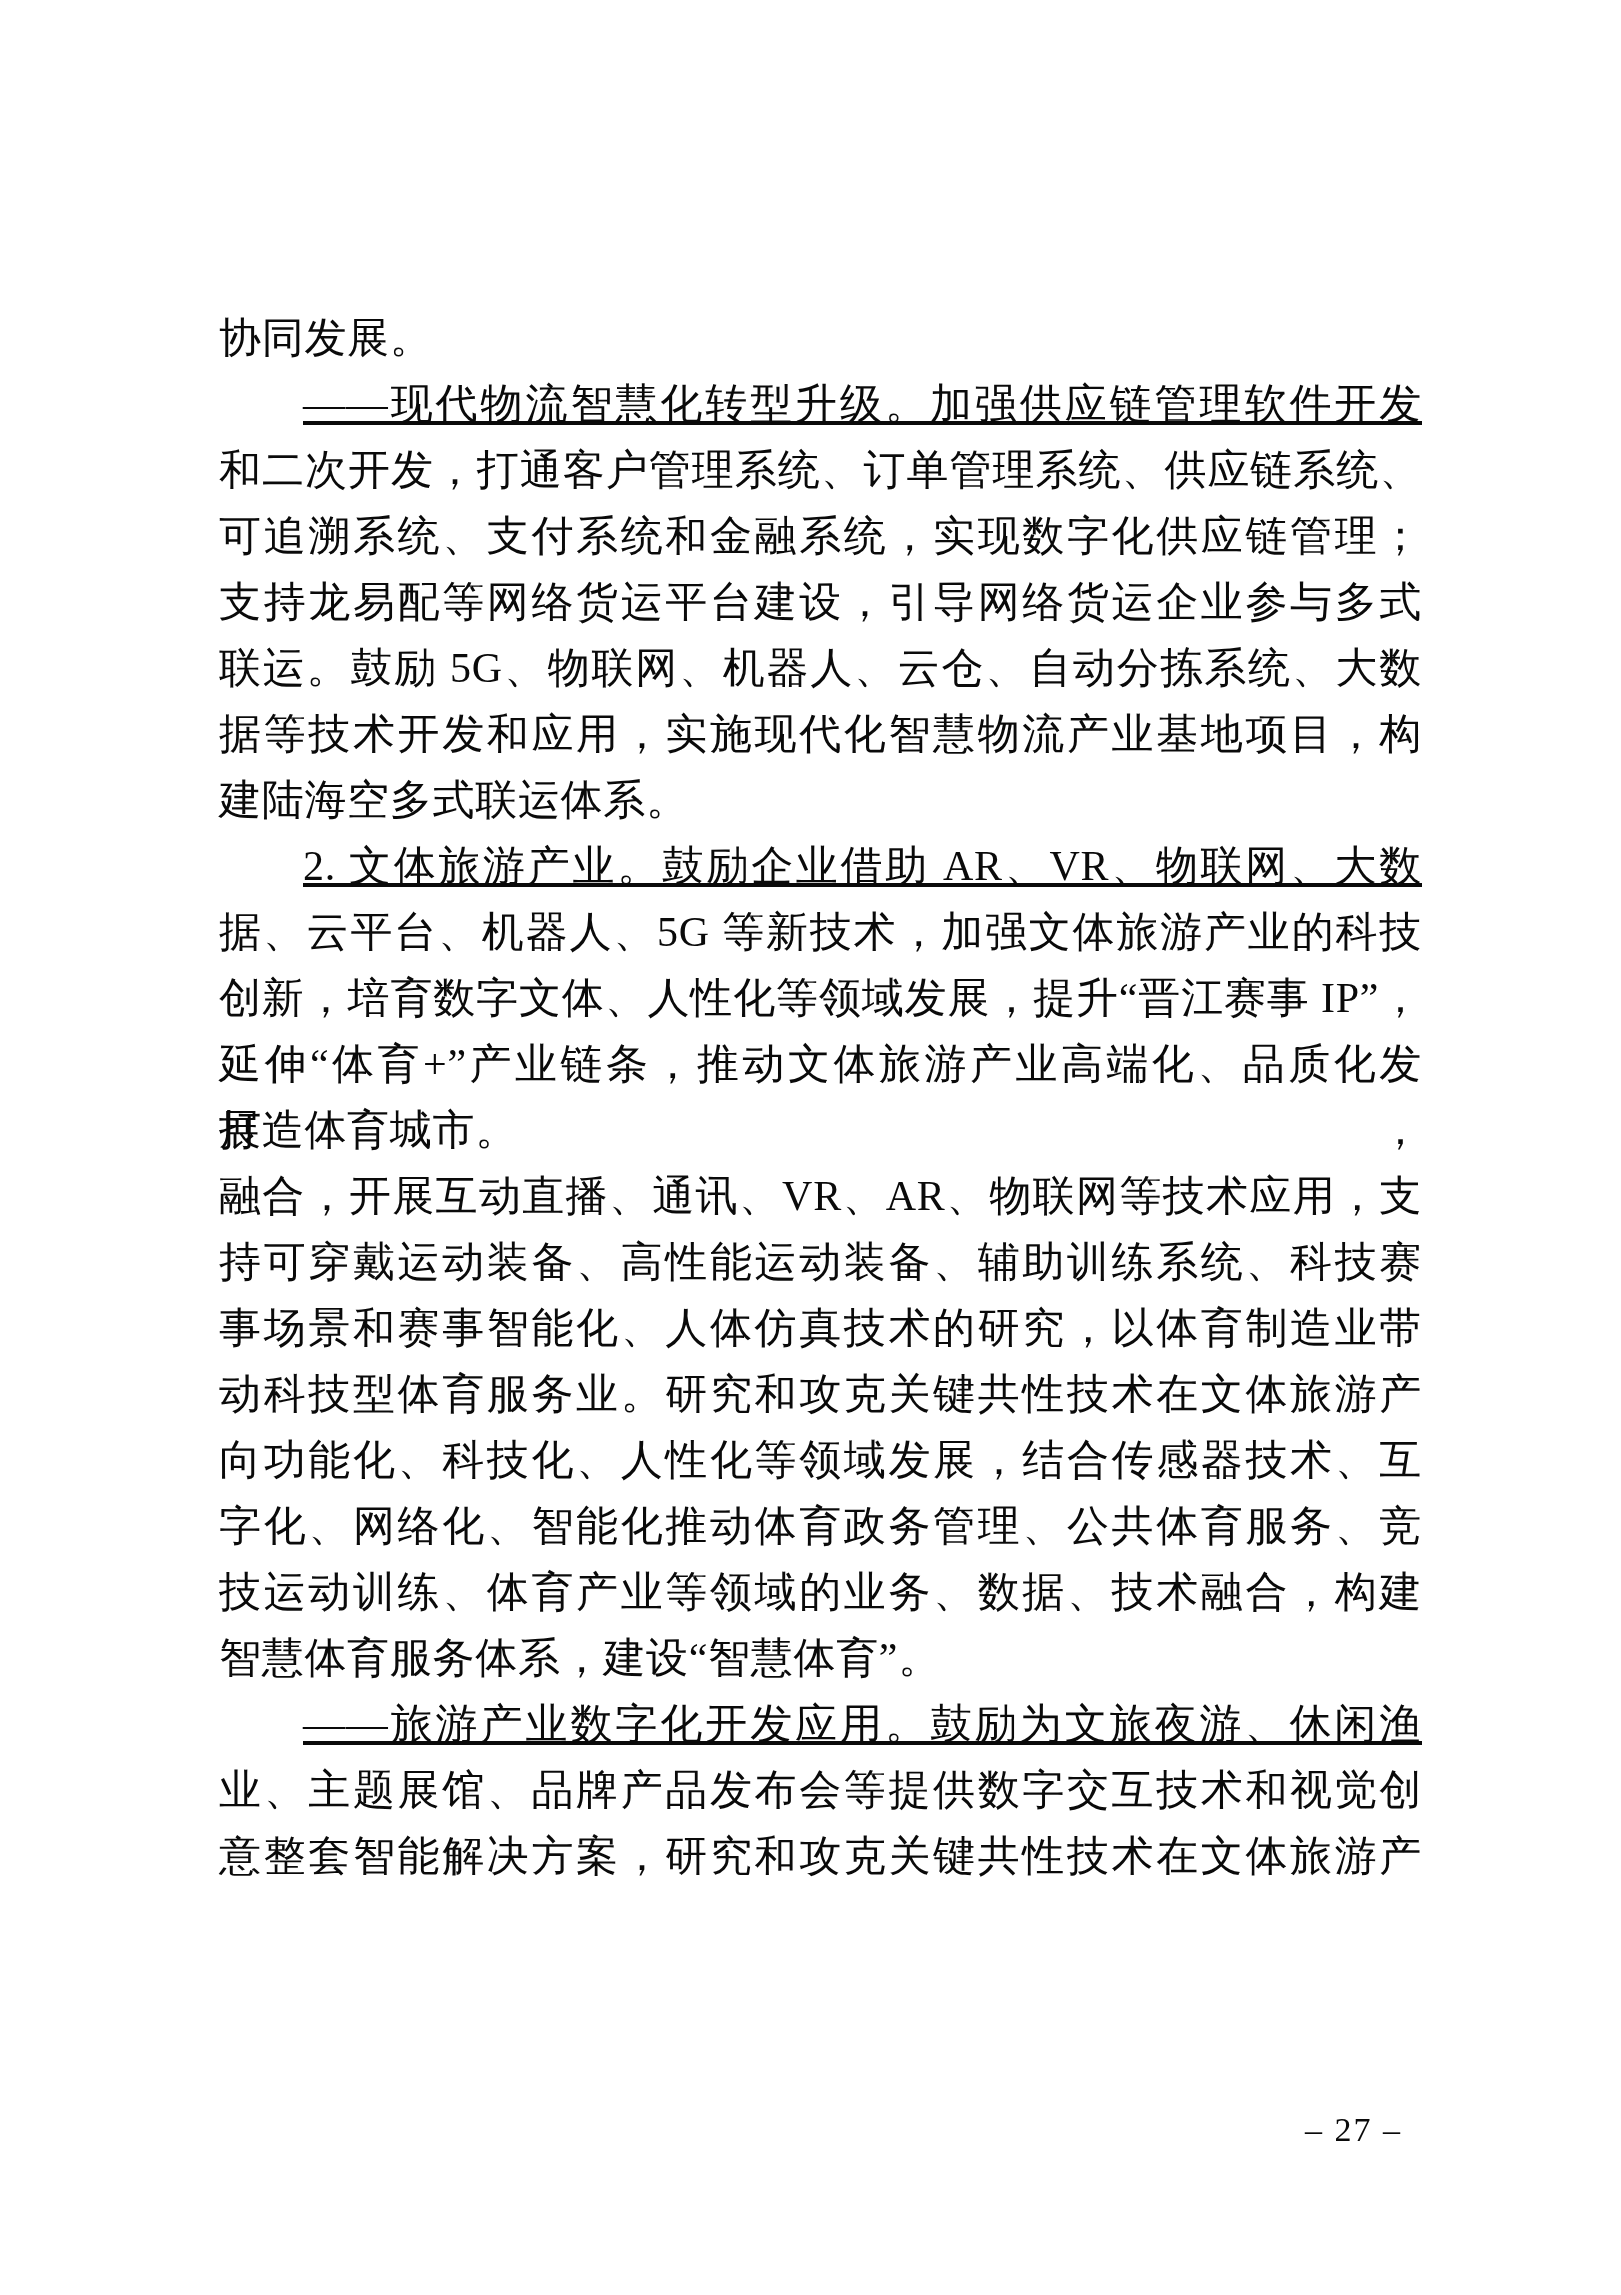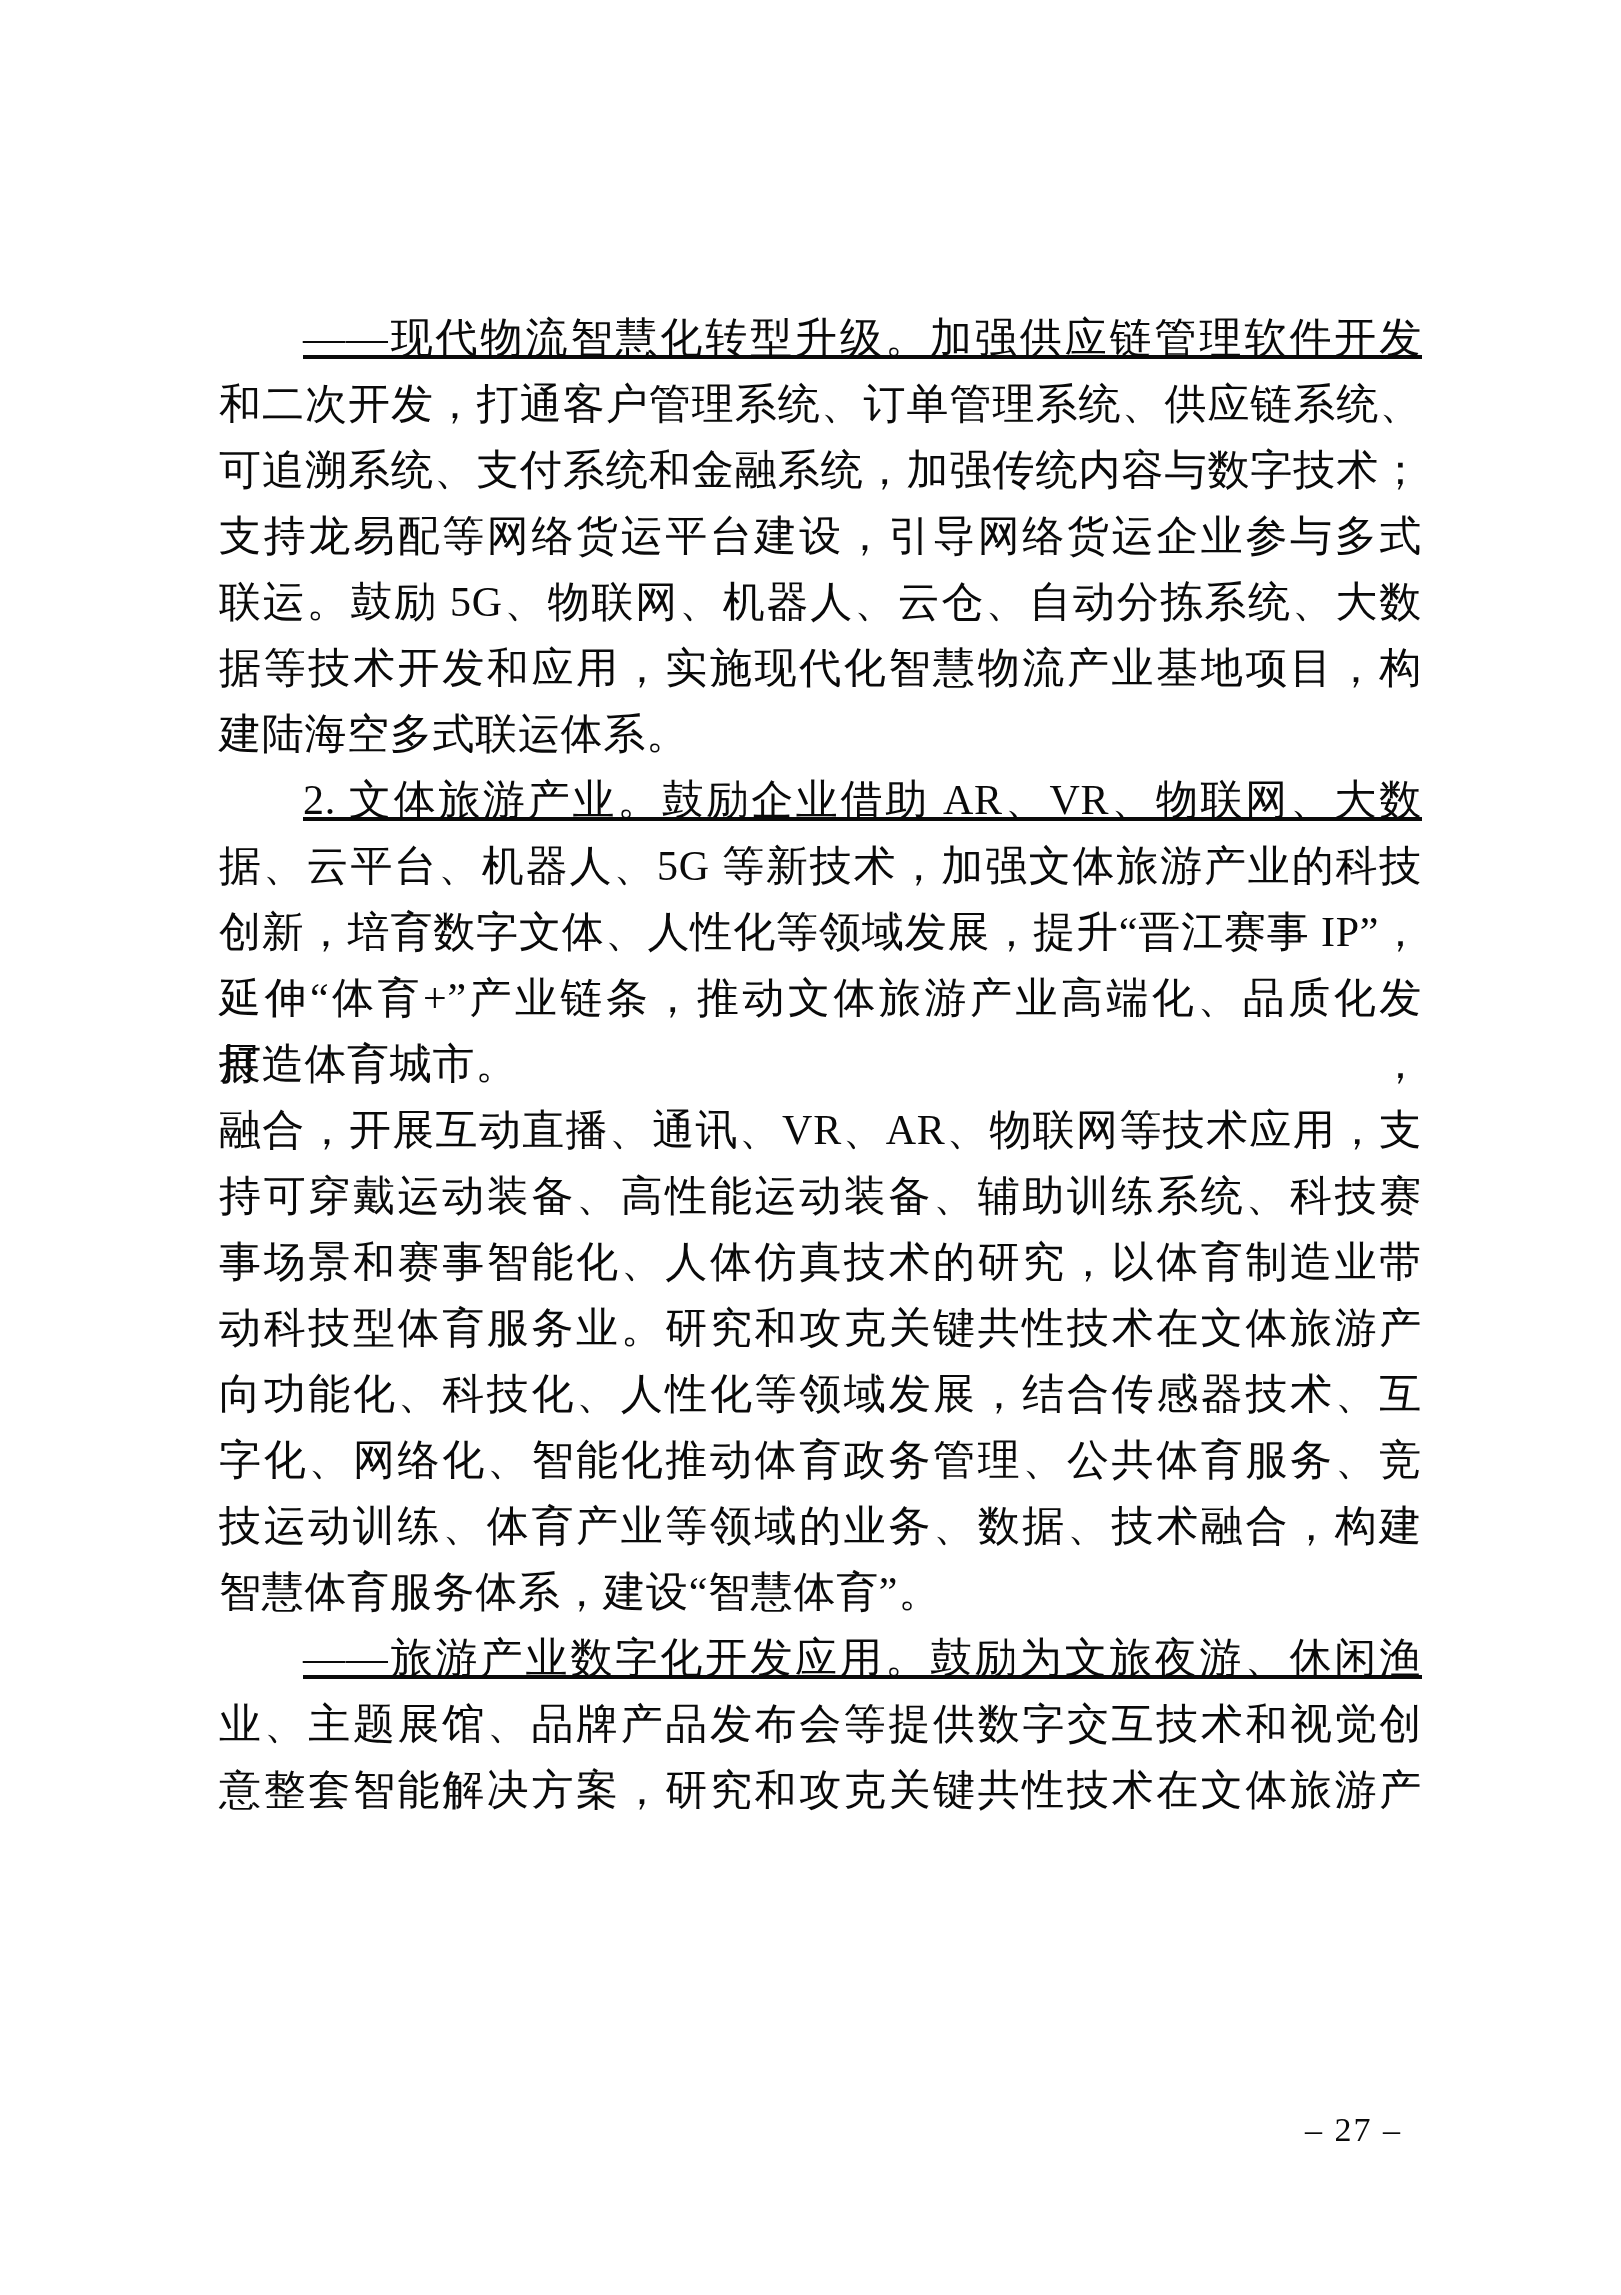--- a/index.html
+++ b/index.html
@@ -52,23 +52,24 @@
     line-height: 47px;
     letter-spacing: 2px;
     white-space: nowrap;
   }
 </style>
 </head>
 <body>
 
 <div class="page">
   <div class="text-block" id="body-block">
+      <div class="line">协同发展。</div>
       <div class="line indent fill">——现代物流智慧化转型升级。加强供应链管理软件开发</div>
       <div class="line fill">和二次开发，打通客户管理系统、订单管理系统、供应链系统、</div>
-      <div class="line fill">可追溯系统、支付系统和金融系统，加强传统内容与数字技术；</div>
+      <div class="line fill">可追溯系统、支付系统和金融系统，实现数字化供应链管理；</div>
       <div class="line fill">支持龙易配等网络货运平台建设，引导网络货运企业参与多式</div>
       <div class="line fill">联运。鼓励 5G、物联网、机器人、云仓、自动分拣系统、大数</div>
       <div class="line fill">据等技术开发和应用，实施现代化智慧物流产业基地项目，构</div>
       <div class="line">建陆海空多式联运体系。</div>
       <div class="line indent fill">2. 文体旅游产业。鼓励企业借助 AR、VR、物联网、大数</div>
       <div class="line fill">据、云平台、机器人、5G 等新技术，加强文体旅游产业的科技</div>
       <div class="line fill">创新，培育数字文体、人性化等领域发展，提升“晋江赛事 IP”，</div>
       <div class="line fill">延伸“体育+”产业链条，推动文体旅游产业高端化、品质化发展，</div>
       <div class="line">打造体育城市。</div>
       <div class="line fill">融合，开展互动直播、通讯、VR、AR、物联网等技术应用，支</div>

